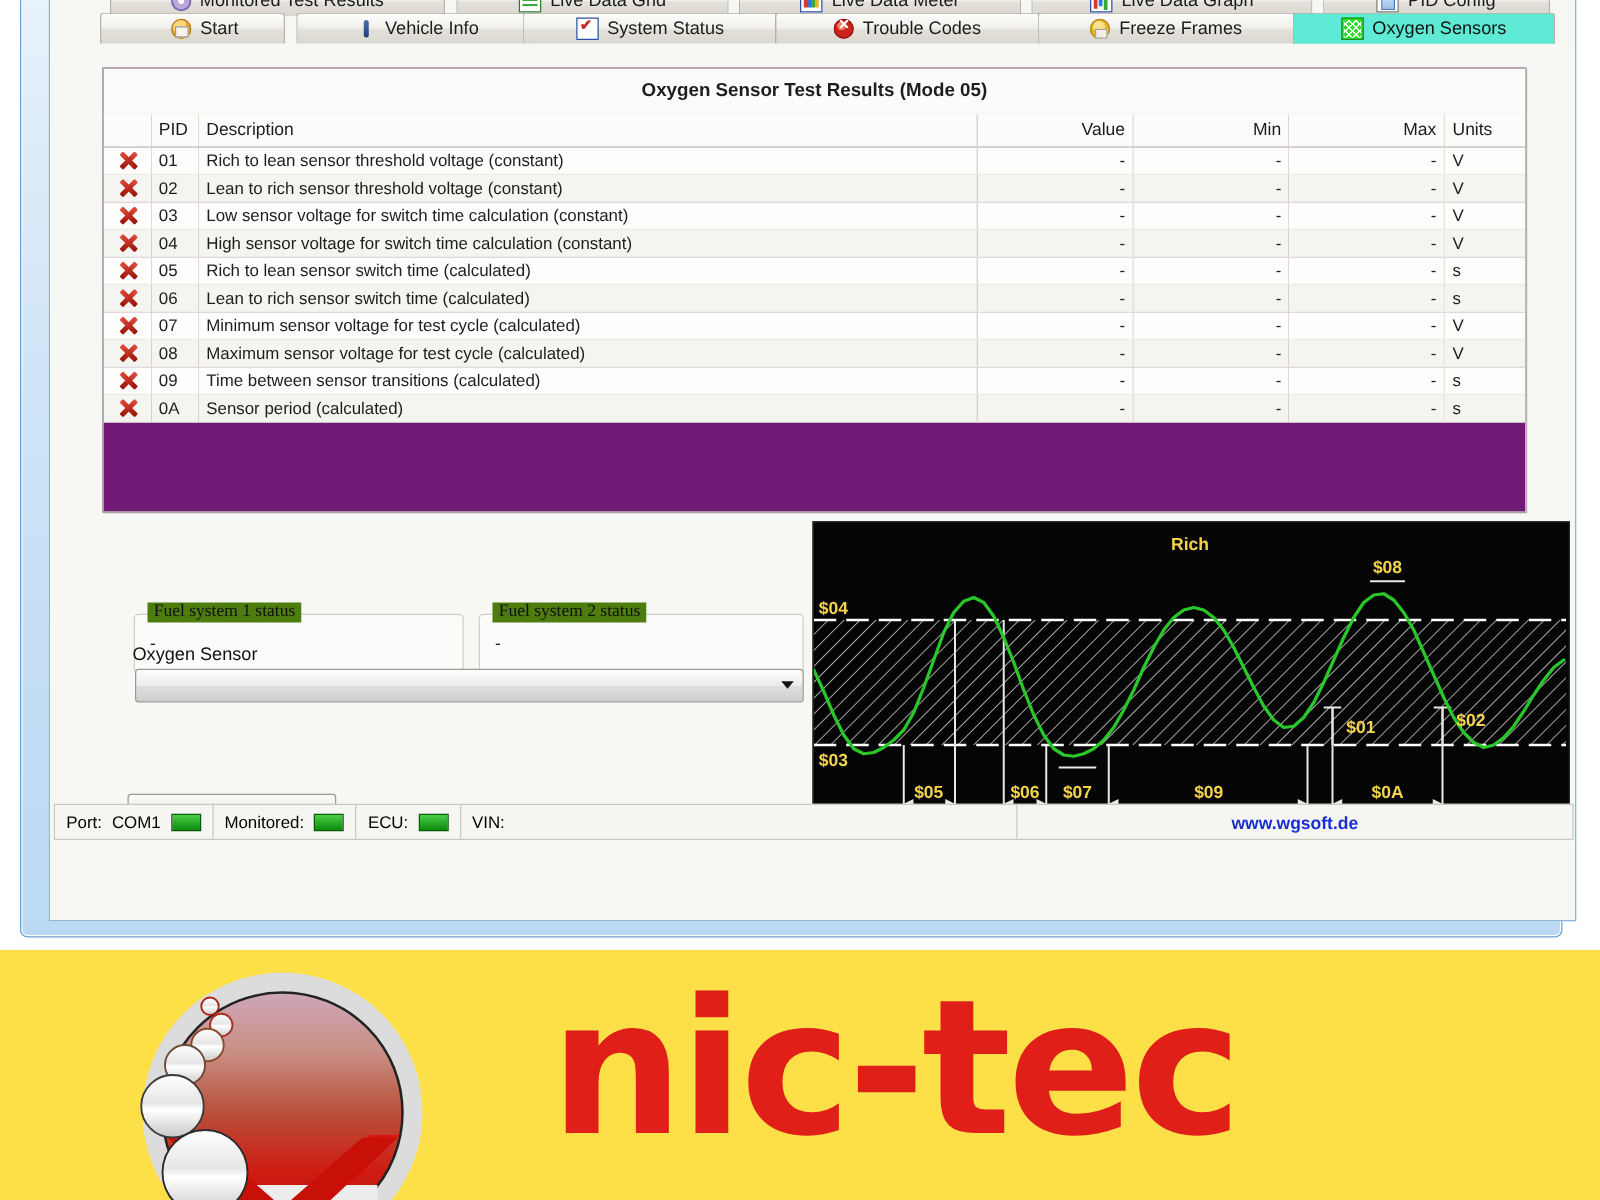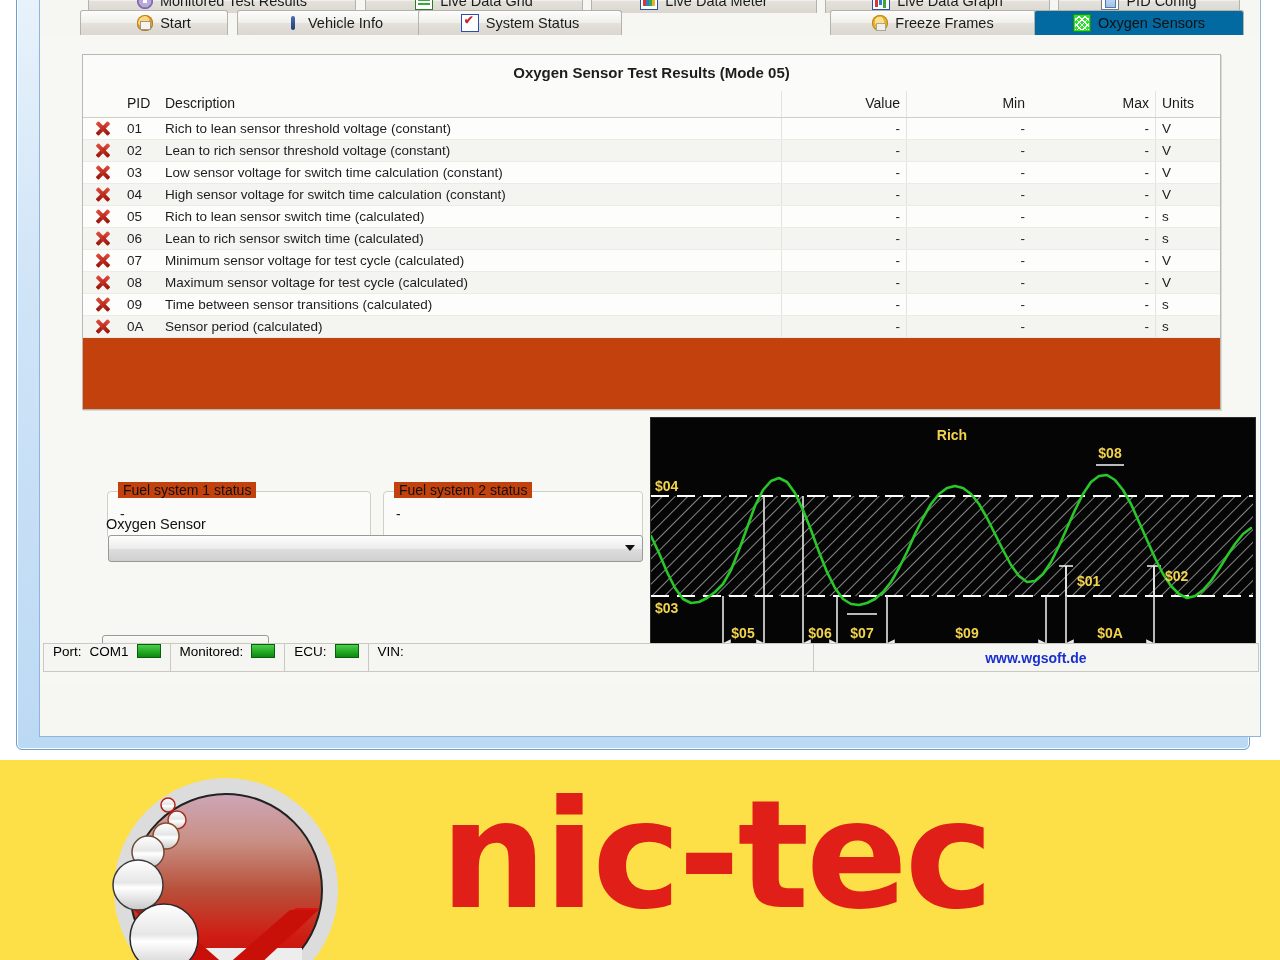--- a/index.html
+++ b/index.html
@@ -36,21 +36,21 @@
     background:linear-gradient(180deg,#fdfdfc 0%,#f0efeb 48%,#e3e1da 52%,#d9d7cf 100%);
     border:1px solid #b5b3a9;
     border-bottom:none;
     border-radius:3px 3px 0 0;
     font-size:14px;color:#1b1b1b;
     box-sizing:border-box;
     white-space:nowrap;
     justify-content:center;
   }
   .tab.active{
-    background:#0369a1;
+    background:#5eead4;
     border-color:#b5b3a9;
     color:#111;
     z-index:5;
   }
   .tab .tlabel{font-size:14.5px;}
 
   .ticon{width:16px;height:16px;flex:0 0 16px;position:relative;display:inline-block;}
 
   
   .ic-gear{background:radial-gradient(circle at 50% 50%, #ffffff 0 20%, #b9a9d8 21% 55%, #8f7bc0 56% 100%);border-radius:50%;box-shadow:0 0 0 1px #7a68ab inset;}
@@ -86,21 +86,21 @@
 
   
   #client{
     position:absolute;left:0;top:43px;width:1220px;height:648px;
     background:#f7f7f4;
   }
 
   
   #results-box{
     position:absolute;left:42px;top:19px;width:1137px;height:354px;
-    background:#c2410c;border:1px solid #b9b9b2;
+    background:#701a75;border:1px solid #b9b9b2;
     box-shadow:1px 1px 0 #dcdcd4;
   }
   #results-title{
     position:absolute;left:0;top:0;width:1137px;height:36px;line-height:36px;
     text-align:center;font-weight:bold;font-size:15px;color:#1d1d1d;
     background:#fbfbfa;border-bottom:1px solid #d8d8d2;
   }
 
   table#results{
     position:absolute;left:0;top:36px;width:1137px;border-collapse:collapse;
@@ -136,22 +136,22 @@
   }
   .xmark:before{transform:rotate(45deg);}
   .xmark:after{transform:rotate(-45deg);}
 
   
   .gbox{
     position:absolute;height:46px;border:1px solid #cfcfc8;border-radius:4px;
     background:#fbfbfa;
   }
   .gbox .glabel{
-    position:absolute;left:10px;top:-10px;background:#c2410c;padding:0 5px;
-    font-size:14px;color:#111;white-space:nowrap;
+    position:absolute;left:10px;top:-10px;background:#4d7c0f;padding:0 5px;
+    font-size:14px;color:#111;white-space:nowrap;font-family:Liberation Serif, serif;
   }
   .gbox .gval{position:absolute;left:12px;top:14px;font-size:14px;color:#222;}
 
   #fuel1{left:67px;top:456px;width:262px;}
   #fuel2{left:343px;top:456px;width:258px;}
 
   #o2-label{position:absolute;left:66px;top:481px;font-size:14.5px;color:#111;}
   #o2-select{
     position:absolute;left:68px;top:500px;width:533px;height:25px;
     background:linear-gradient(180deg,#fdfdfd 0%,#ececec 50%,#dedede 51%,#cfcfcf 100%);
@@ -177,21 +177,21 @@
     background:#050505;border:1px solid #2a2a2a;overflow:hidden;
   }
   #wave svg{display:block;}
 
   
   #statusbar{
     position:absolute;left:3px;top:651px;width:1214px;height:27px;
     background:#f5f5f1;border:1px solid #c9c9c2;
     display:flex;align-items:stretch;font-size:13.5px;
   }
-  .sb-cell{display:flex;align-items:flex-start;gap:8px;padding:0 9px;border-right:1px solid #c9c9c2;}
+  .sb-cell{display:flex;align-items:center;gap:8px;padding:0 9px;border-right:1px solid #c9c9c2;}
   .led{width:22px;height:12px;background:linear-gradient(180deg,#49d049,#0c8a0c);border:1px solid #0a5d0a;}
   #sb-url{flex:1;display:flex;align-items:center;justify-content:center;border:none;}
   #sb-url span{color:#1a2fd0;font-weight:bold;font-size:14px;}
 
   
   #logo-band{position:absolute;left:0;top:760px;width:1280px;height:200px;background:#fde047;}
   #logo-mark{position:absolute;left:40px;top:10px;width:372px;height:200px;}
   #logo-text{
     position:absolute;left:440px;top:20px;
     font-family:"DejaVu Sans", sans-serif;
@@ -232,20 +232,24 @@
           <span class="ticon ic-start"></span>
           <span class="tlabel">Start</span>
         </div>
         <div class="tab" style="left: 197px; width: 194px;">
           <span class="ticon ic-info"></span>
           <span class="tlabel">Vehicle Info</span>
         </div>
         <div class="tab" style="left: 378px; width: 204px;">
           <span class="ticon ic-status"></span>
           <span class="tlabel">System Status</span>
+        </div>
+        <div class="tab" style="left: 580px; width: 212px;">
+          <span class="ticon ic-trouble"></span>
+          <span class="tlabel">Trouble Codes</span>
         </div>
         <div class="tab" style="left: 790px; width: 206px;">
           <span class="ticon ic-freeze"></span>
           <span class="tlabel">Freeze Frames</span>
         </div>
         <div class="tab active" style="left: 994px; width: 210px;">
           <span class="ticon ic-oxygen"></span>
           <span class="tlabel">Oxygen Sensors</span>
         </div>
       </div>

